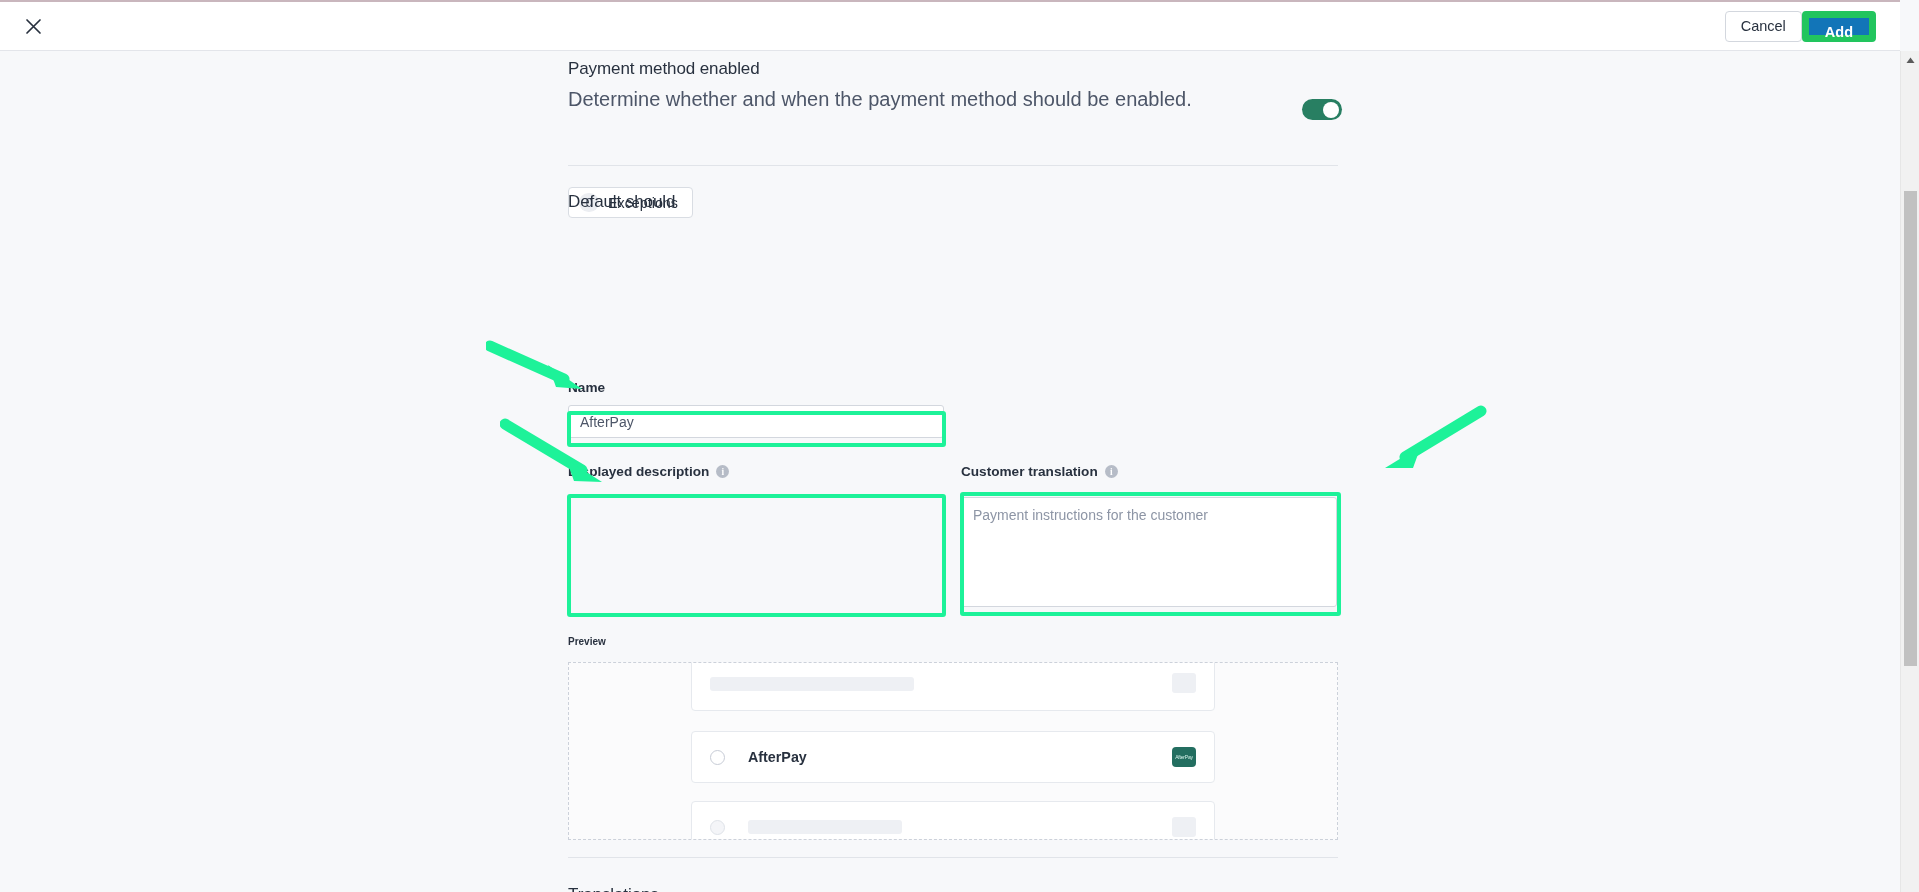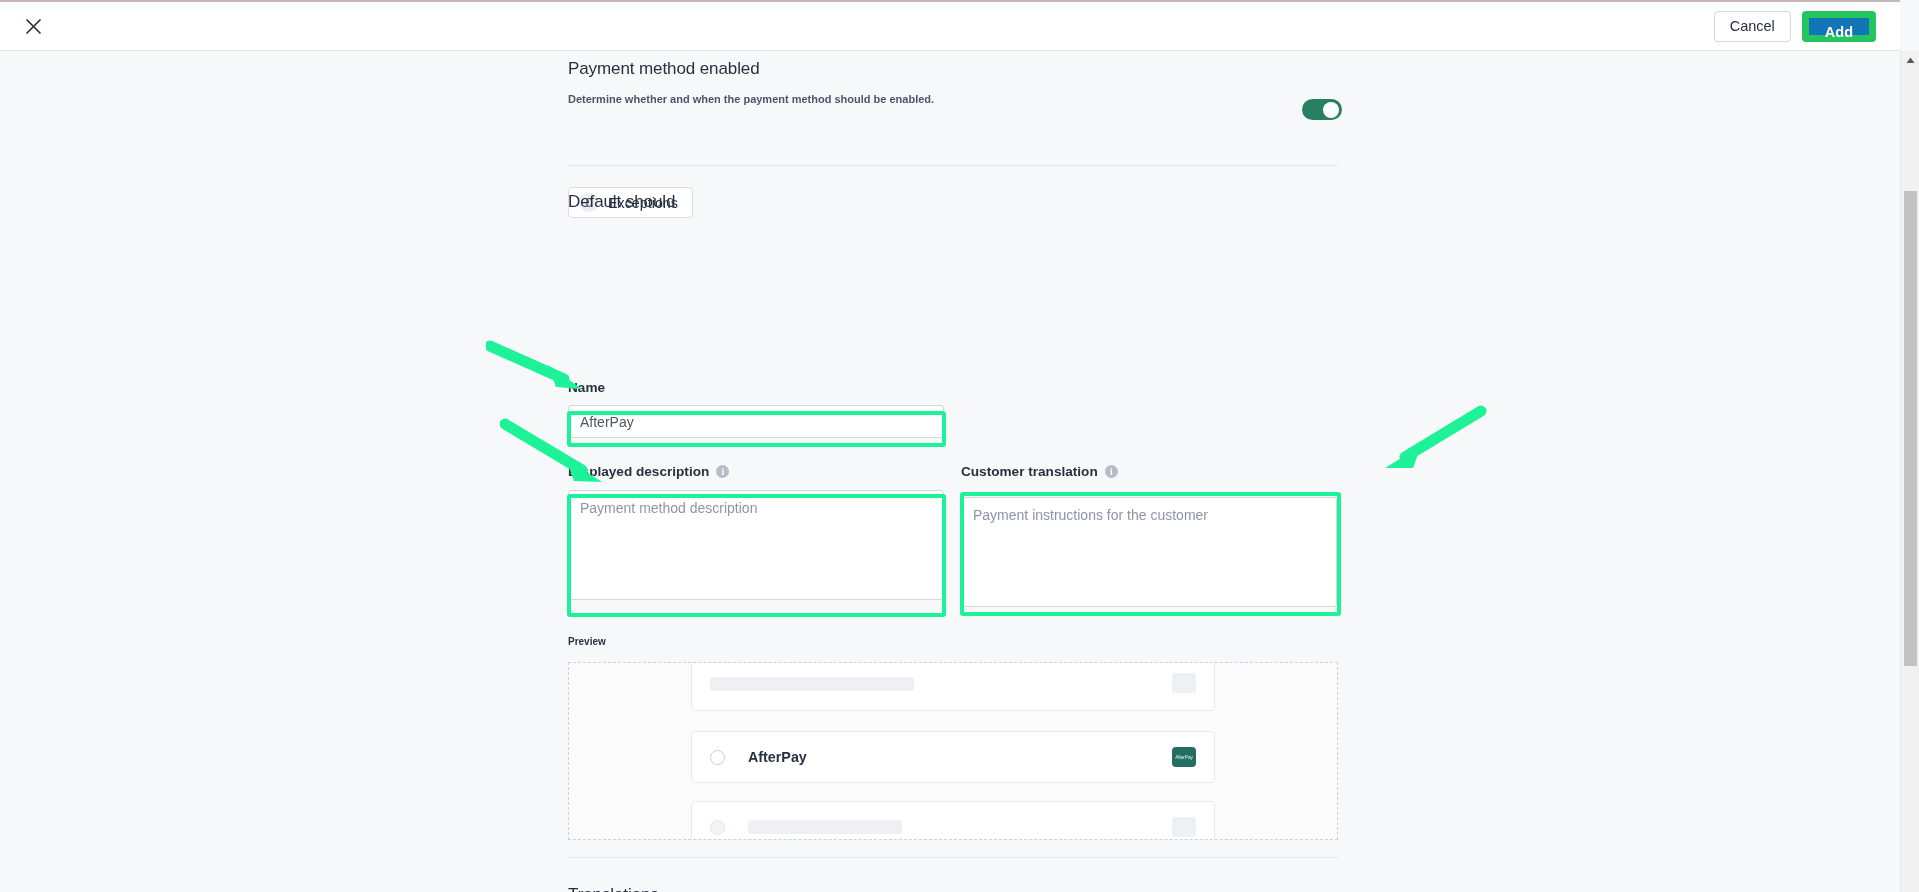--- a/index.html
+++ b/index.html
@@ -34,21 +34,21 @@
     padding: 0 24px 0 16px;
   }
   .close-btn {
     width: 34px; height: 34px;
     display: flex; align-items: center; justify-content: center;
     cursor: pointer;
     border-radius: 4px;
   }
   .close-btn svg { display:block; }
 
-  .topbar-actions { display: flex; align-items: center; gap: 11px; }
+  .topbar-actions { display: flex; align-items: center; }
 
   .btn-cancel {
     height: 31px;
     padding: 0 15px;
     font-size: 14.5px;
     color: #28313f;
     background: #ffffff;
     border: 1px solid #d3d7de;
     border-radius: 4px;
     cursor: pointer;
@@ -110,25 +110,24 @@
     width: 768px;
   }
 
   h2.section-title {
     font-size: 17px;
     font-weight: normal;
     color: #28313f;
     letter-spacing: -0.1px;
   }
   p.section-desc {
-    font-size: 11px;
+    font-size: 20px;
     color: #4d5668;
     line-height: 21px;
     margin-top: 10px;
-    font-weight: bold;
   }
 
   .divider {
     position: absolute;
     left: 568px;
     width: 770px;
     height: 1px;
     background: #e1e4e9;
   }
 
@@ -359,21 +358,20 @@
       </div>
       <input class="input-text" style="margin-top: 10px;" value="AfterPay">
     </div>
     <div class="hl" style="left:567px;top:360px;width:379px;height:36px;"></div>
 
     <div style="position:absolute;left:568px;top:413px;">
       <div class="field-label">
         <span>Displayed description</span>
         <span class="info-icon">i</span>
       </div>
-      <textarea class="textarea" style="margin-top: 11px;" placeholder="Payment method description"></textarea>
     </div>
     <div class="hl" style="left:567px;top:443px;width:379px;height:123px;"></div>
 
     <div style="position:absolute;left:961px;top:413px;">
       <div class="field-label">
         <span>Customer translation</span>
         <span class="info-icon">i</span>
       </div>
       <textarea class="textarea" style="margin-top: 18px;" placeholder="Payment instructions for the customer"></textarea>
     </div>

